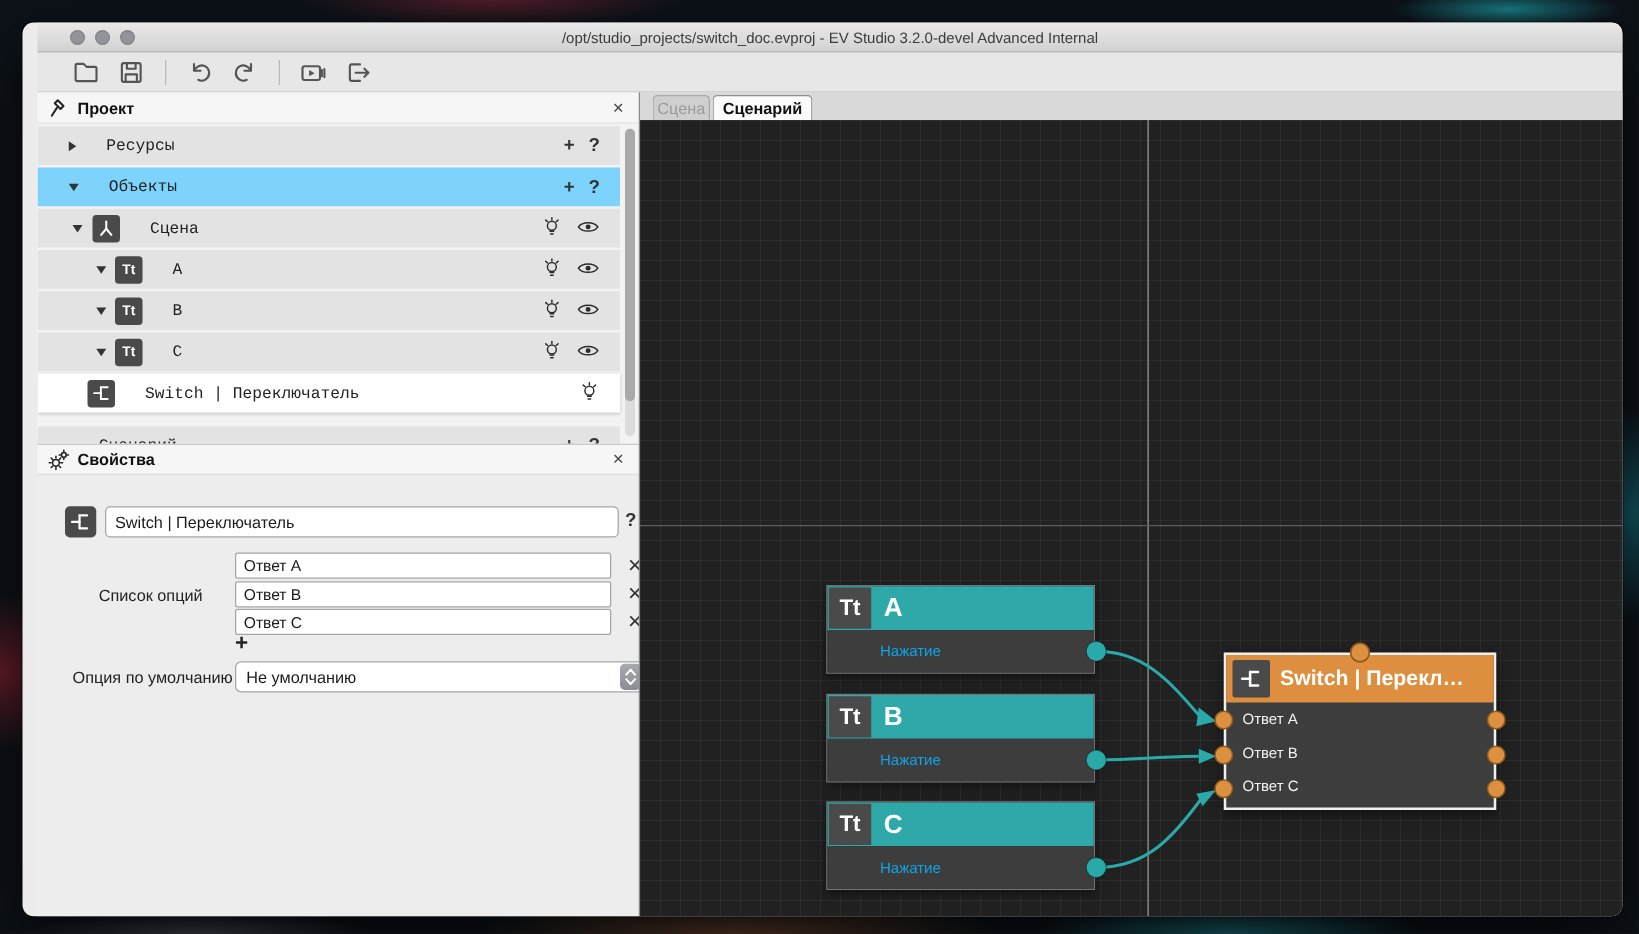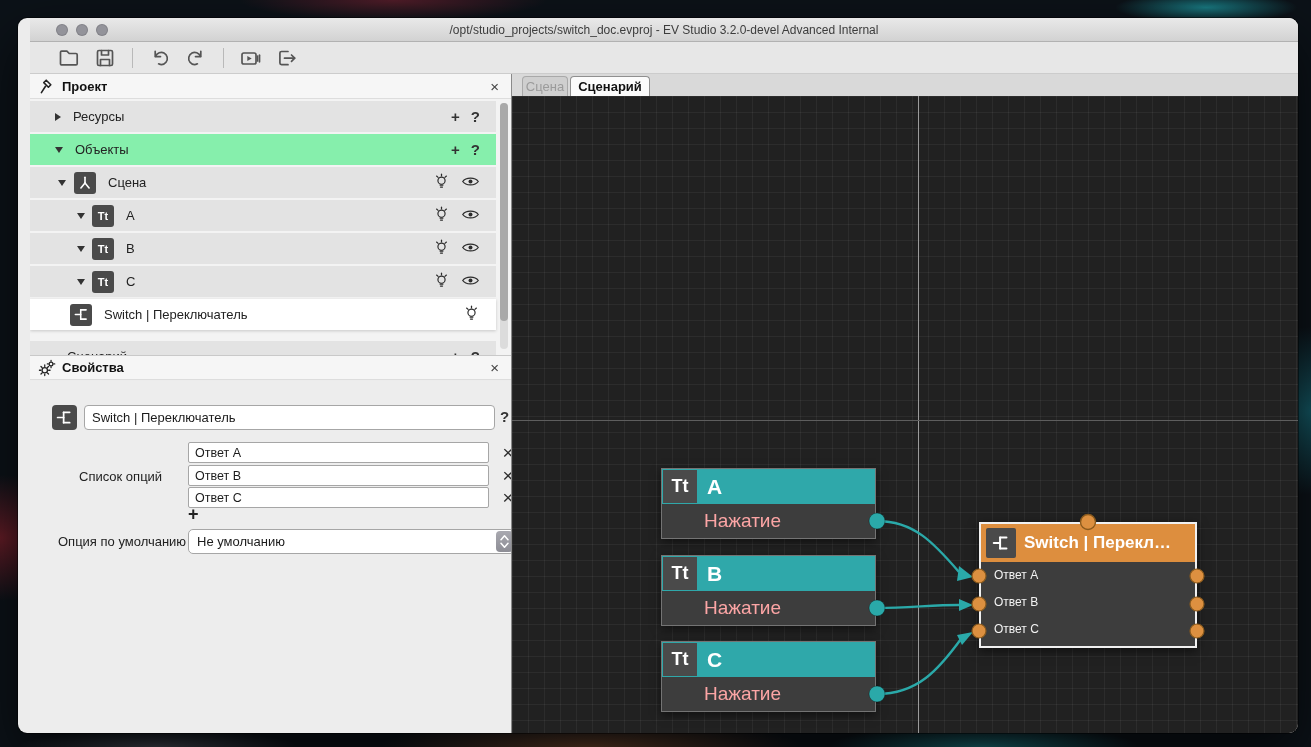--- a/index.html
+++ b/index.html
@@ -57,21 +57,21 @@
     border-bottom:1px solid #ddd; display:flex; align-items:center; padding:0 12px 0 8px;
   }
   .panel-header .ph-title { font-weight:bold; font-size:13px; color:#111; margin-left:6px; flex:1; }
   .ph-close { font-size:15px; color:#444; background:none; border:none; line-height:1; }
 
   .tree { position:absolute; left:0; top:25px; width:481px; height:256px; background:#f3f3f3; overflow:hidden; }
   .trow {
     position:absolute; left:0; width:466px; height:31px;
     display:flex; align-items:center; font-size:13px; color:#222; background:#e3e3e3;
   }
-  .trow .lbl { margin-left:12px; flex:1; white-space:nowrap; }
+  .trow .lbl { margin-left:24px; flex:1; white-space:nowrap;font-family:Liberation Mono, monospace; }
   .trow .rt { display:flex; align-items:center; gap:11px; padding-right:16px; }
   .plus-btn,.help-btn { background:none; border:none; font-size:15px; font-weight:bold; color:#333; line-height:1; }
   .help-btn { font-weight:bold; }
   .arr-down { width:0; height:0; border-left:4.5px solid transparent; border-right:4.5px solid transparent; border-top:6px solid #333; flex:none; }
   .arr-right { width:0; height:0; border-top:4.5px solid transparent; border-bottom:4.5px solid transparent; border-left:6px solid #333; flex:none; }
   .mini-icon { width:22px; height:22px; border-radius:3px; background:#4a4a4a; display:flex; align-items:center; justify-content:center; flex:none; }
   .tt-badge { width:22px; height:22px; border-radius:3px; background:#4a4a4a; color:#fff; font-size:11px; font-weight:bold; display:flex; align-items:center; justify-content:center; flex:none; }
   .eyebulb svg { stroke:#2c2c2c; fill:none; stroke-width:1.4; stroke-linecap:round; }
   .scrollbar { position:absolute; right:3px; top:4px; width:8px; height:246px; background:#dcdcdc; border-radius:4px; }
   .scroll-thumb { position:absolute; left:0; top:0; width:8px; height:218px; background:#a9a9a9; border-radius:4px; }
@@ -114,21 +114,21 @@
       linear-gradient(to bottom, rgba(255,255,255,.05) 1px, transparent 1px);
     background-size:16px 16px; overflow:hidden;
   }
   .grid-major-v { position:absolute; left:406px; top:0; width:1px; height:100%; background:#9b9b9b; }
   .grid-major-h { position:absolute; left:0; top:324px; width:100%; height:1px; background:#5e5e5e; }
 
   .flow-node { position:absolute; left:149px; width:215px; height:71px; border:1px solid #747474; box-shadow:0 3px 9px rgba(0,0,0,.5); }
   .fn-header { height:35px; background:#2fa8aa; display:flex; align-items:stretch; }
   .fn-badge { width:34px; margin:1px; background:#4a4a4a; color:#fff; font-size:18px; font-weight:bold; display:flex; align-items:center; justify-content:center; flex:none; }
   .fn-title { color:#fff; font-size:21px; font-weight:bold; display:flex; align-items:center; padding-left:9px; }
-  .fn-body { height:34px; background:#3d3d3d; color:#fca5a5; font-size:19px; line-height:34px; padding-left:42px; }
+  .fn-body { height:34px; background:#3d3d3d; color:#0ea5e9; font-size:12px; line-height:34px; padding-left:42px; }
 
   .switch-node {
     position:absolute; left:467px; top:426px; width:218px; height:126px;
     border:2px solid #f0f0f0; background:#3d3d3d; box-shadow:0 3px 10px rgba(0,0,0,.55);
   }
   .sw-header { height:38px; background:#dd8e3e; display:flex; align-items:center; }
   .sw-icon { width:30px; height:30px; margin-left:5px; border-radius:2px; background:#4a4a4a; display:flex; align-items:center; justify-content:center; flex:none; }
   .sw-title { color:#fff; font-size:17px; font-weight:bold; padding-left:8px; white-space:nowrap; overflow:hidden; }
   .sw-row { height:27px; color:#f2f2f2; font-size:12px; line-height:27px; padding-left:13px; }
   .sw-row:first-of-type { height:28px; line-height:30px; }
@@ -210,21 +210,21 @@
 
         <div class="trow" style="top:2px; padding-left:25px;">
           <div class="arr-right"></div>
           <span class="lbl">Ресурсы</span>
           <span class="rt">
             <button class="plus-btn">+</button>
             <button class="help-btn">?</button>
           </span>
         </div>
 
-        <div class="trow" style="top:35px; padding-left:25px; background:#86efac;">
+        <div class="trow" style="top:35px; padding-left:25px; background:#7dd3fc;">
           <div class="arr-down"></div>
           <span class="lbl">Объекты</span>
           <span class="rt">
             <button class="plus-btn">+</button>
             <button class="help-btn">?</button>
           </span>
         </div>
 
         <div class="trow" style="top:68px; padding-left:28px;">
           <div class="arr-down"></div>

